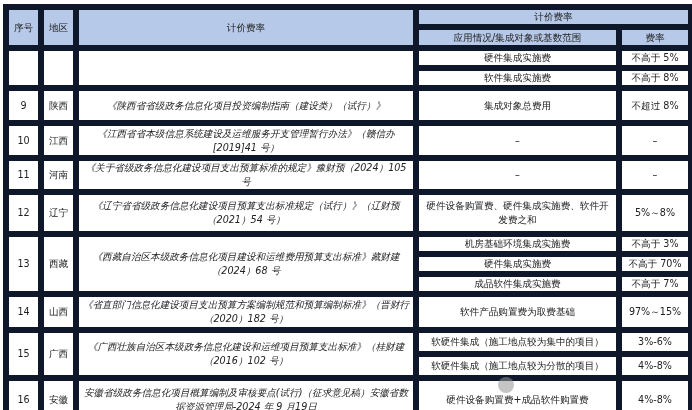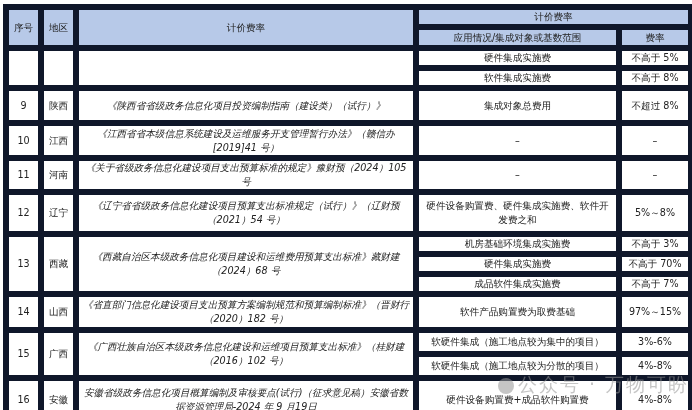--- a/index.html
+++ b/index.html
@@ -128,14 +128,14 @@
       <td>安徽</td>
       <td class="name">安徽省级政务信息化项目概算编制及审核要点(试行)（征求意见稿）安徽省数据资源管理局-2024 年 9 月19日</td>
       <td>硬件设备购置费+成品软件购置费</td>
       <td>4%-8%</td>
     </tr>
   </tbody>
 </table>
 </div>
 
 <div class="wm">
-  <span class="wm-dot"></span><span>公众号 · 万物可盼</span>
+  <span class="wm-dot"></span>
 </div>
 
 </body></html>

